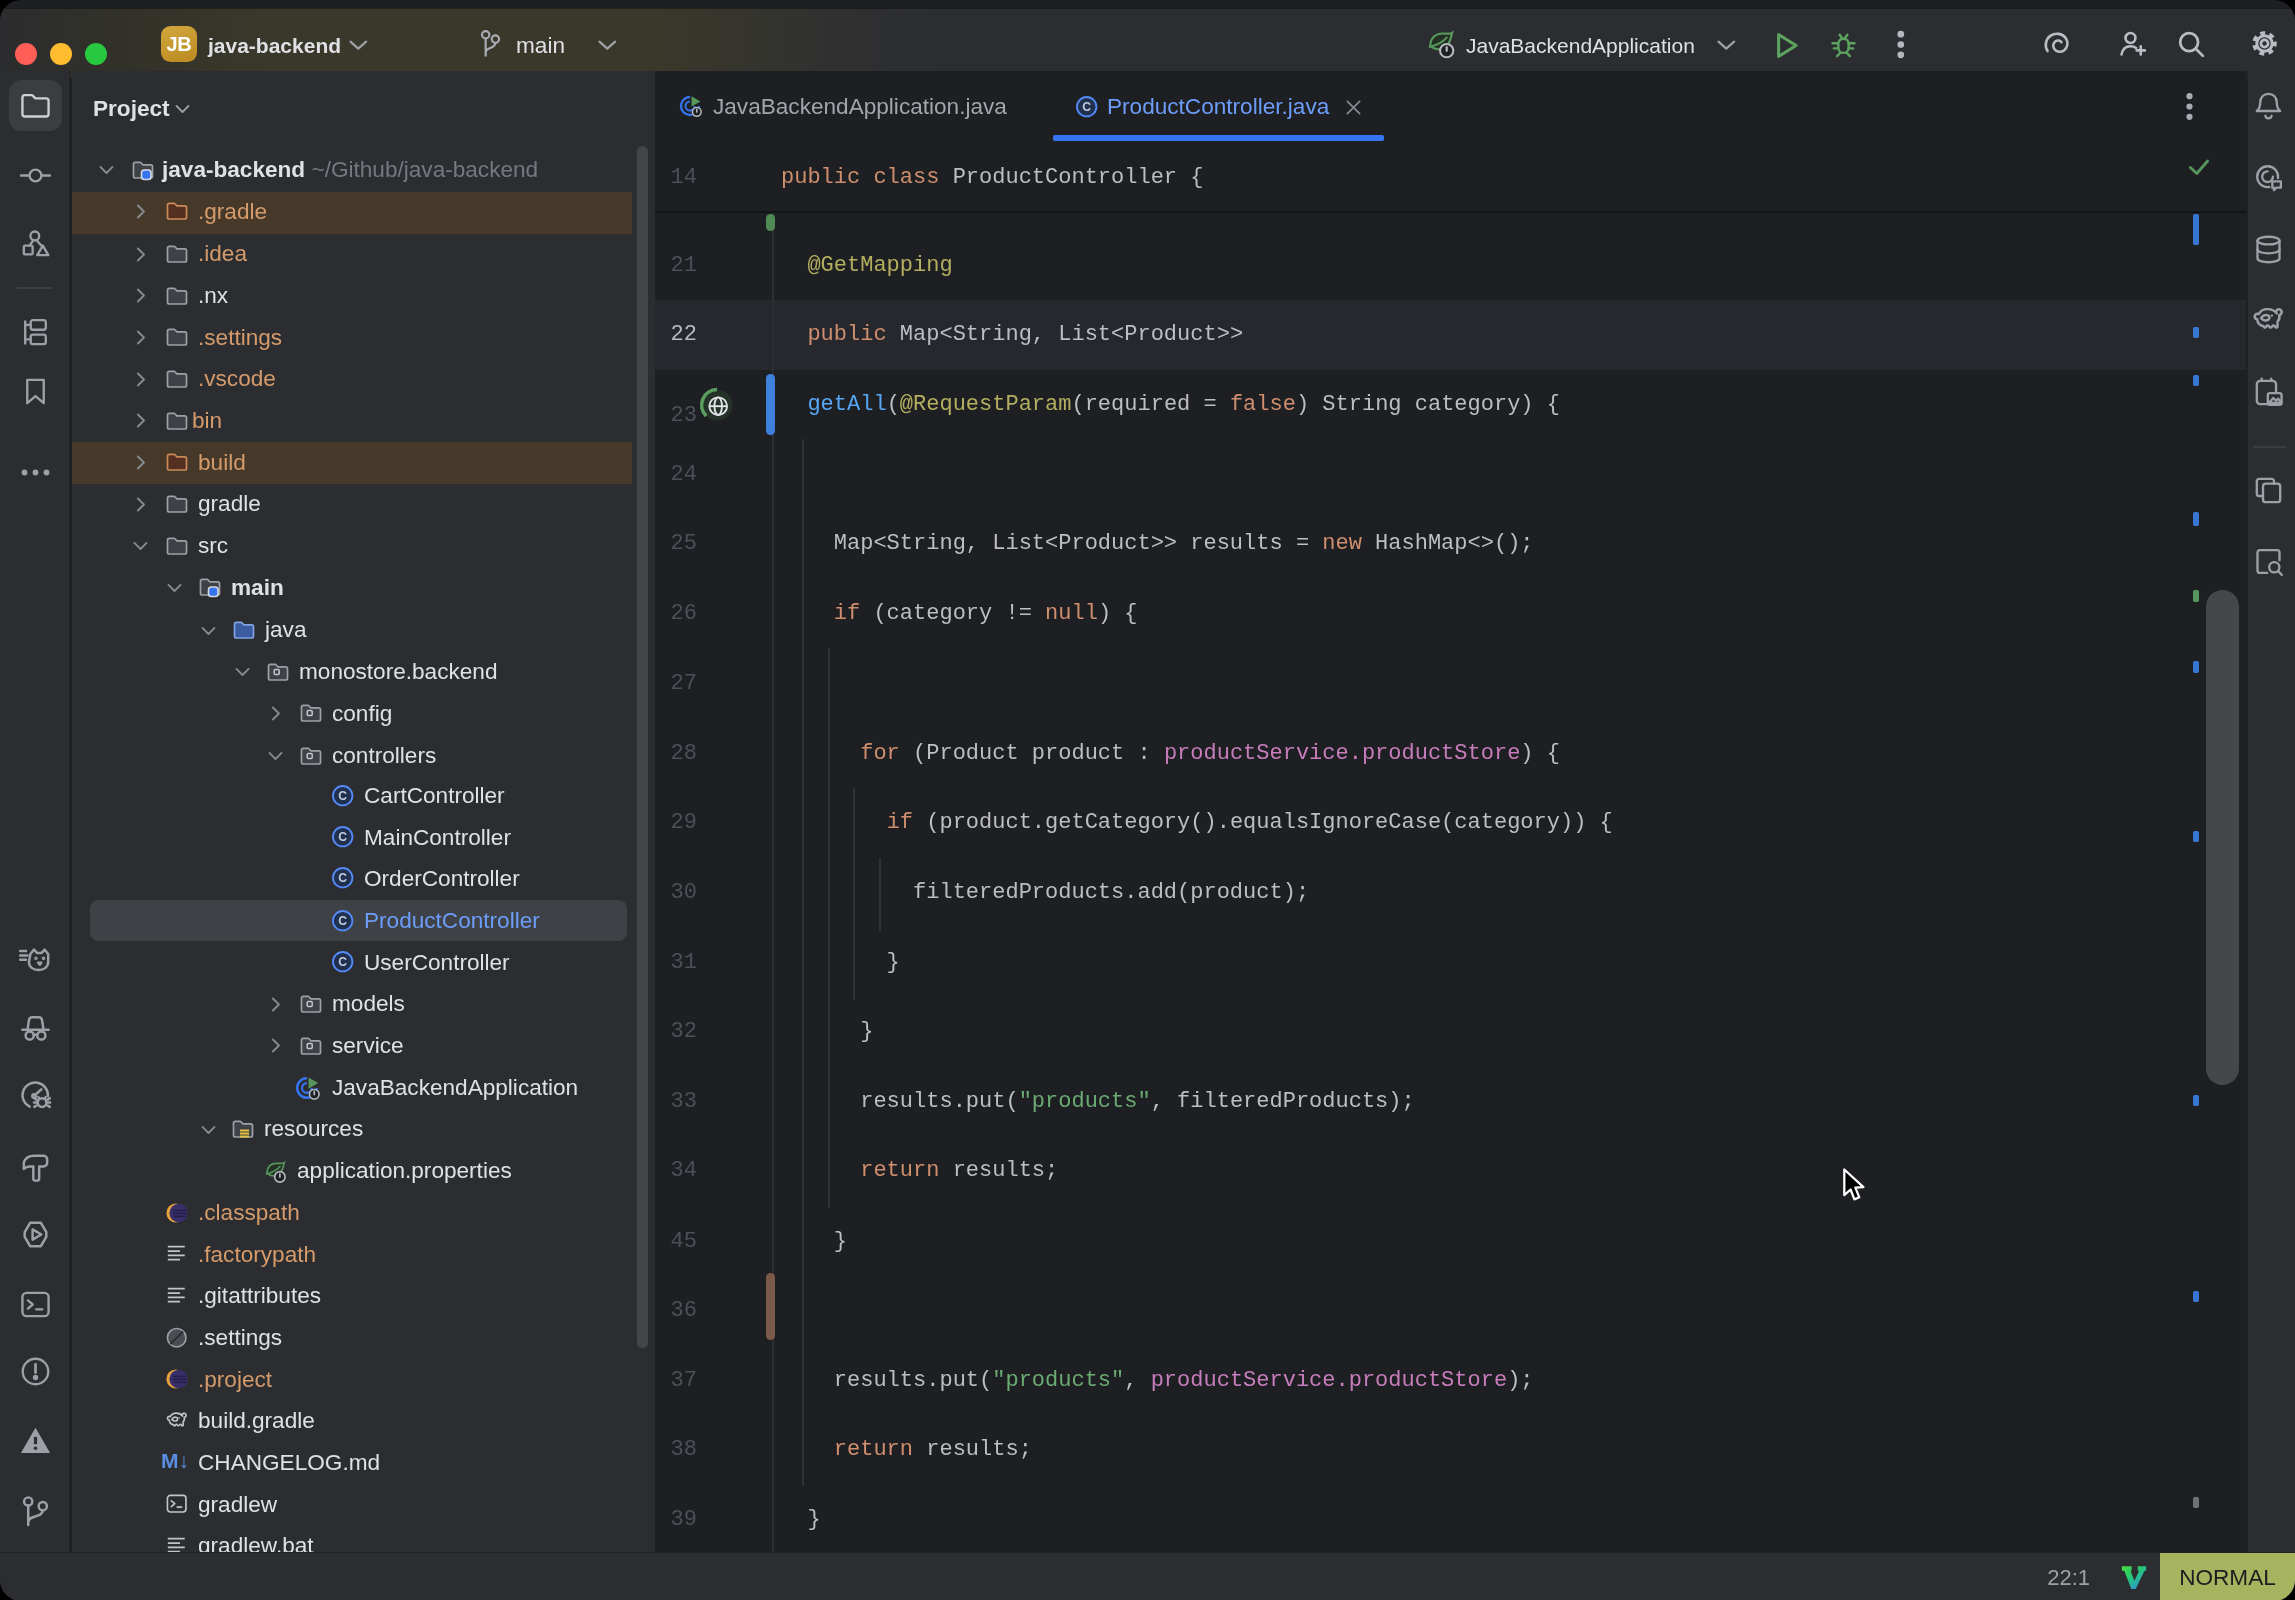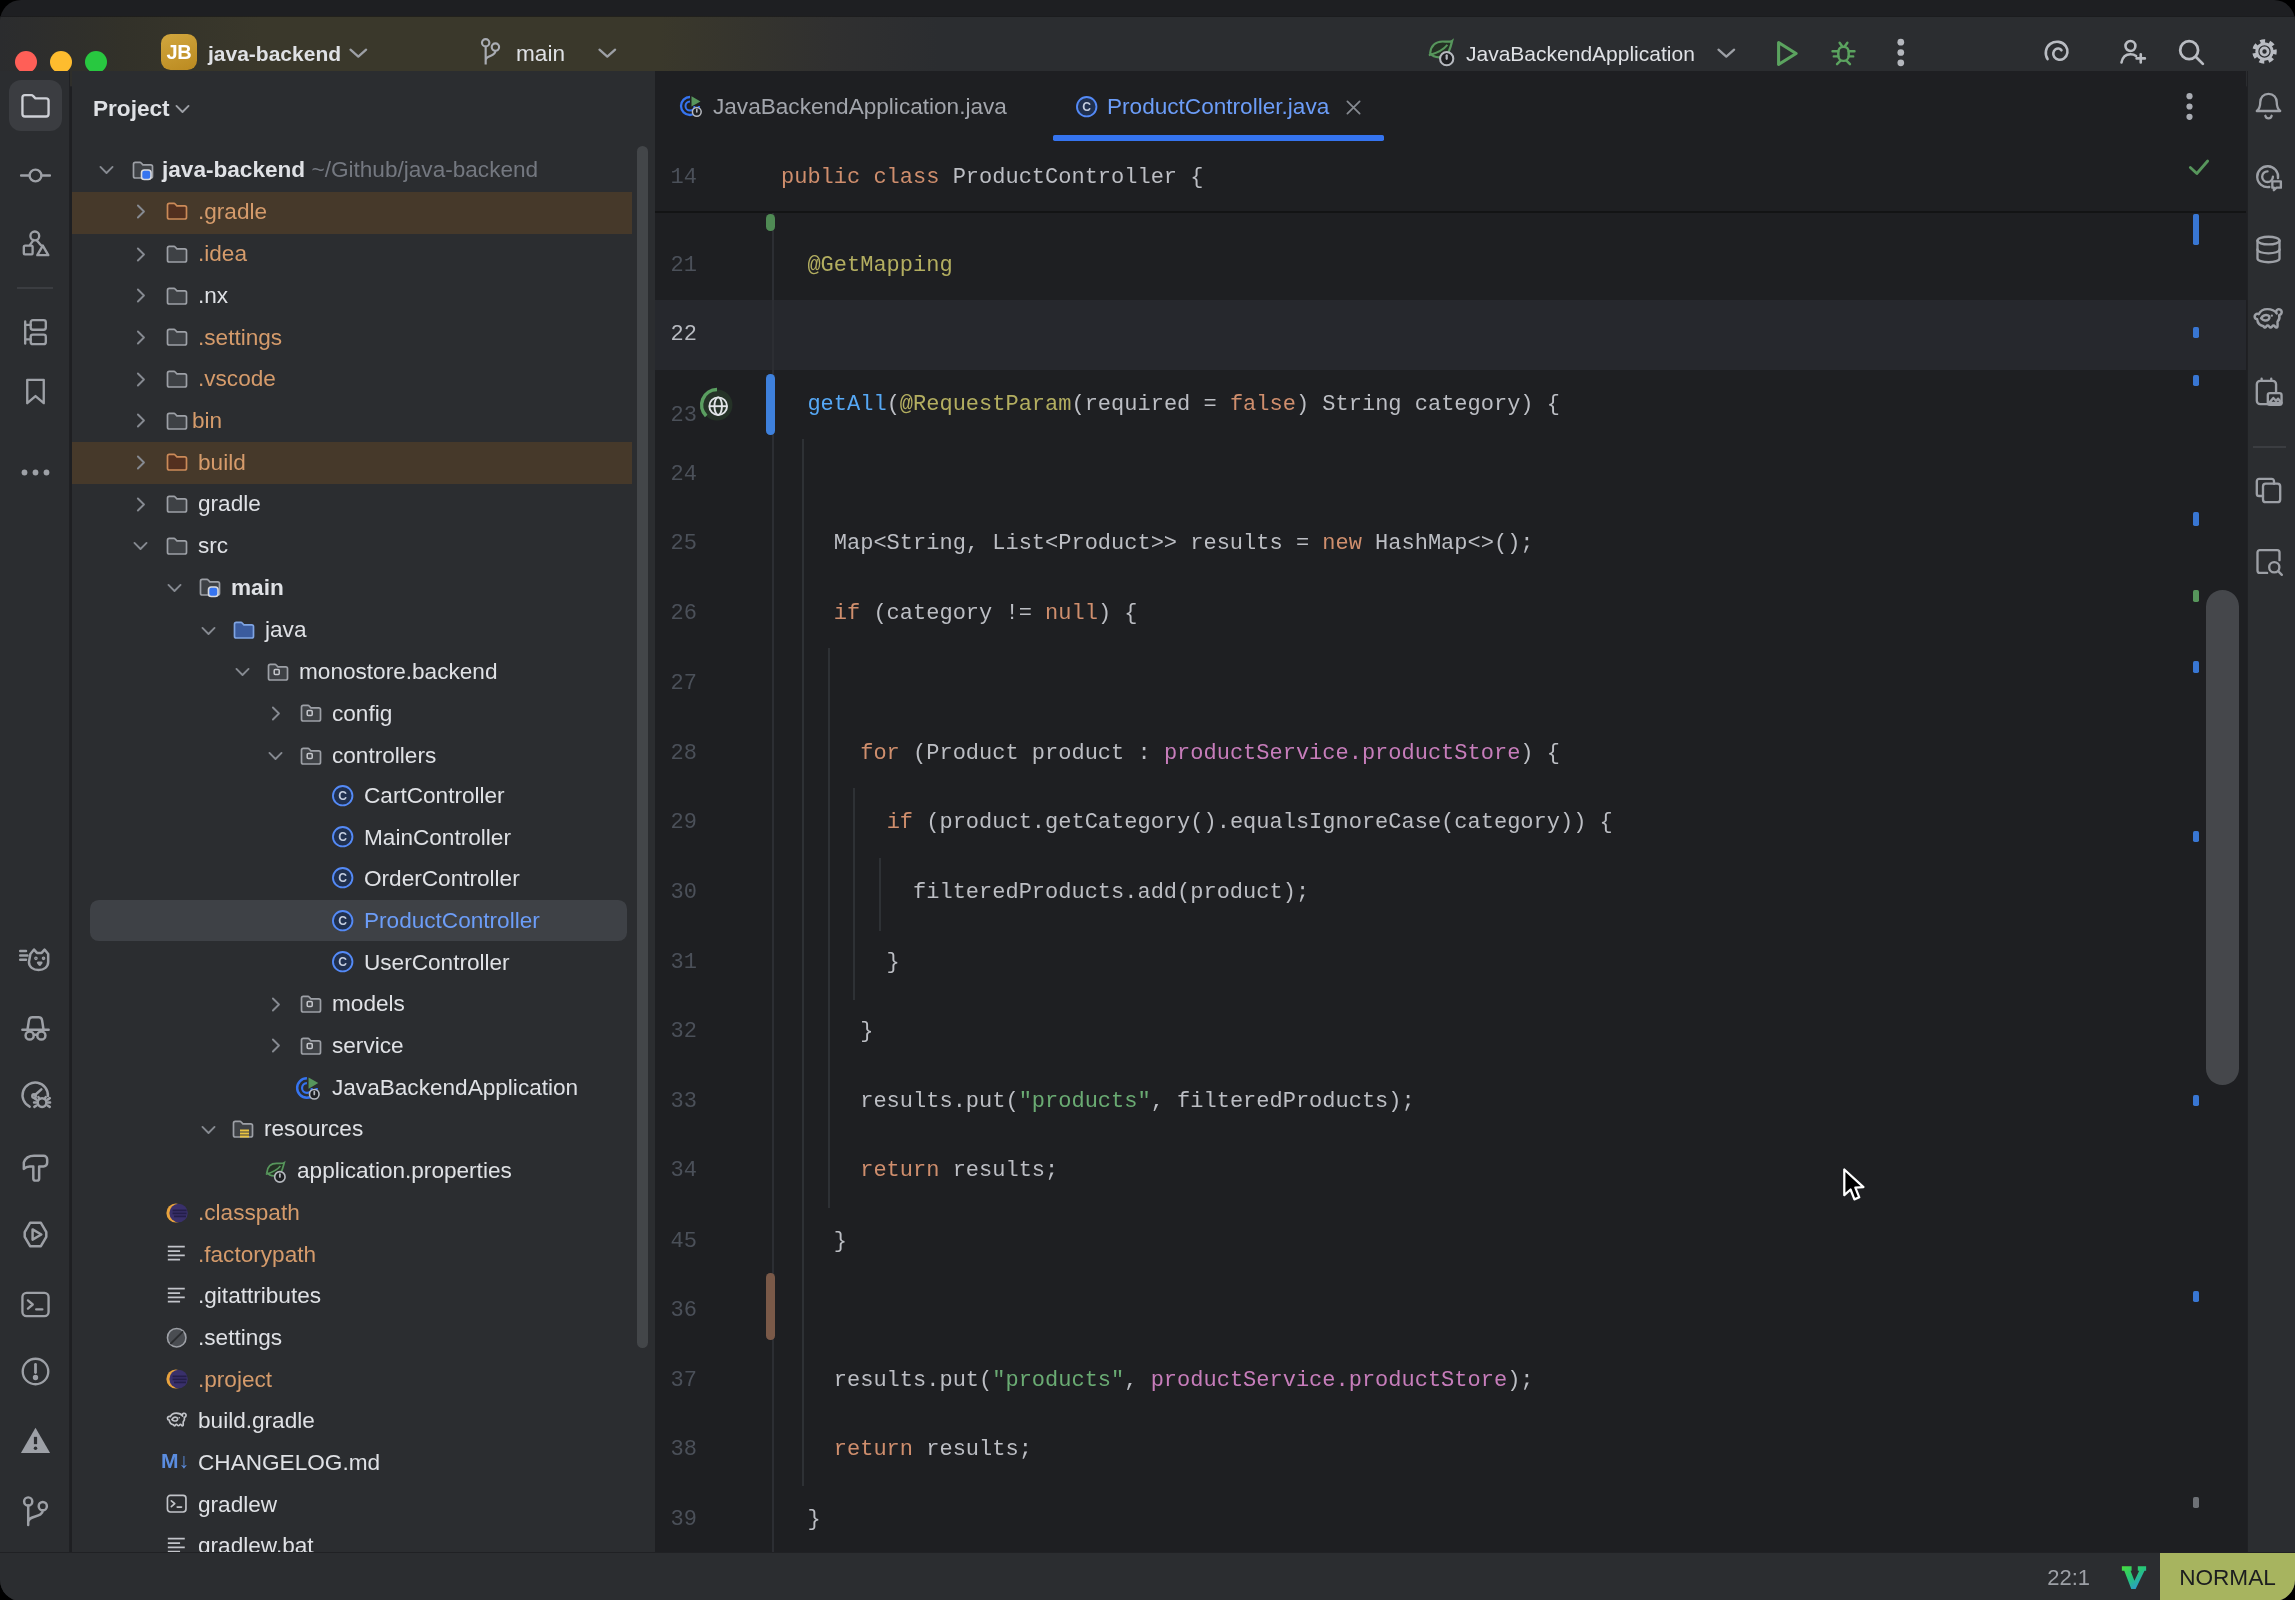--- a/index.html
+++ b/index.html
@@ -1,17 +1,17 @@
 <!DOCTYPE html>
 <html style="font-size:14px"><head><meta charset="utf-8"><style>
   html,body{margin:0;padding:0;background:#000;width:2295px;height:1601px;overflow:hidden}
   *{box-sizing:border-box}
   .win{position:absolute;left:0;top:0;width:2295px;height:1601px;border-radius:21px;overflow:hidden;background:#1E1F22;font-family:"Liberation Sans",sans-serif}
   .abs{position:absolute}
-  .title{position:absolute;left:0;top:16px;width:2295px;height:71px;
+  .title{position:absolute;left:0;top:8px;width:2295px;height:71px;
     background:linear-gradient(90deg,#2B2C2E 0px,#323129 122px,#3A382B 260px,#3A382B 660px,#303030 833px,#2B2D30 938px,#2B2D30 100%);border-top:1.7px solid rgba(14,14,16,.55);border-bottom:1.7px solid #232427}
   .light{position:absolute;top:34px;width:22px;height:22px;border-radius:50%}
   .ttext{position:absolute;top:0;height:71px;line-height:73px;color:#DFE1E5;font-size:22.6px;white-space:nowrap}
   .tb{font-weight:700}
   .jb{position:absolute;left:161px;top:17.4px;width:36px;height:36px;border-radius:9.6px;background:linear-gradient(160deg,#D2A73E,#BB8A20);color:#fff;font-weight:700;font-size:20px;text-align:center;line-height:36px;letter-spacing:-0.4px}
   .lstrip{position:absolute;left:0;top:71px;width:70px;height:1481px;background:#2B2D30;border-right:1.7px solid #202124}
   .lbtn{position:absolute;left:8.7px;top:80px;width:53px;height:51px;border-radius:12px;background:#3B3D41}
   .tree{position:absolute;left:72px;top:71px;width:583px;height:1481px;background:#2B2D30;overflow:hidden}
   .tt{position:absolute;font-size:22.6px;color:#DFE1E5;line-height:42px;white-space:nowrap}
   .to{color:#D59B6B}
@@ -493,20 +493,21 @@
         <path d="M12 1.7a10.3 10.3 0 0 0-7.2 17.6" fill="none" stroke="#5A9E60" stroke-width="2.4"></path>
         <g fill="none" stroke="#E2E4E8" stroke-width="1.25">
           <circle cx="12.8" cy="12.8" r="5.9"></circle>
           <ellipse cx="12.8" cy="12.8" rx="2.5" ry="5.9"></ellipse>
           <path d="M6.9 12.8h11.8"></path>
         </g>
       </svg>
 <div class="lnum mono" style="top:160px">21</div>
 <div class="cline mono" style="top:160px">  <span class="an">@GetMapping</span></div>
 <div class="lnum mono" style="top:229px;color:#B8BBC1">22</div>
+<div class="cline mono" style="top:229px">  <span class="k">public</span> Map&lt;String, List&lt;Product&gt;&gt;</div>
 <div class="lnum mono" style="top:310px">23</div>
 <div class="cline mono" style="top:299px">  <span class="me">getAll</span>(<span class="an">@RequestParam</span>(required = <span class="k">false</span>) String category) {</div>
 <div class="lnum mono" style="top:369px">24</div>
 <div class="lnum mono" style="top:438px">25</div>
 <div class="cline mono" style="top:438px">    Map&lt;String, List&lt;Product&gt;&gt; results = <span class="k">new</span> HashMap&lt;&gt;();</div>
 <div class="lnum mono" style="top:508px">26</div>
 <div class="cline mono" style="top:508px">    <span class="k">if</span> (category != <span class="k">null</span>) {</div>
 <div class="lnum mono" style="top:578px">27</div>
 <div class="lnum mono" style="top:648px">28</div>
 <div class="cline mono" style="top:648px">      <span class="k">for</span> (Product product : <span class="fi">productService.productStore</span>) {</div>

